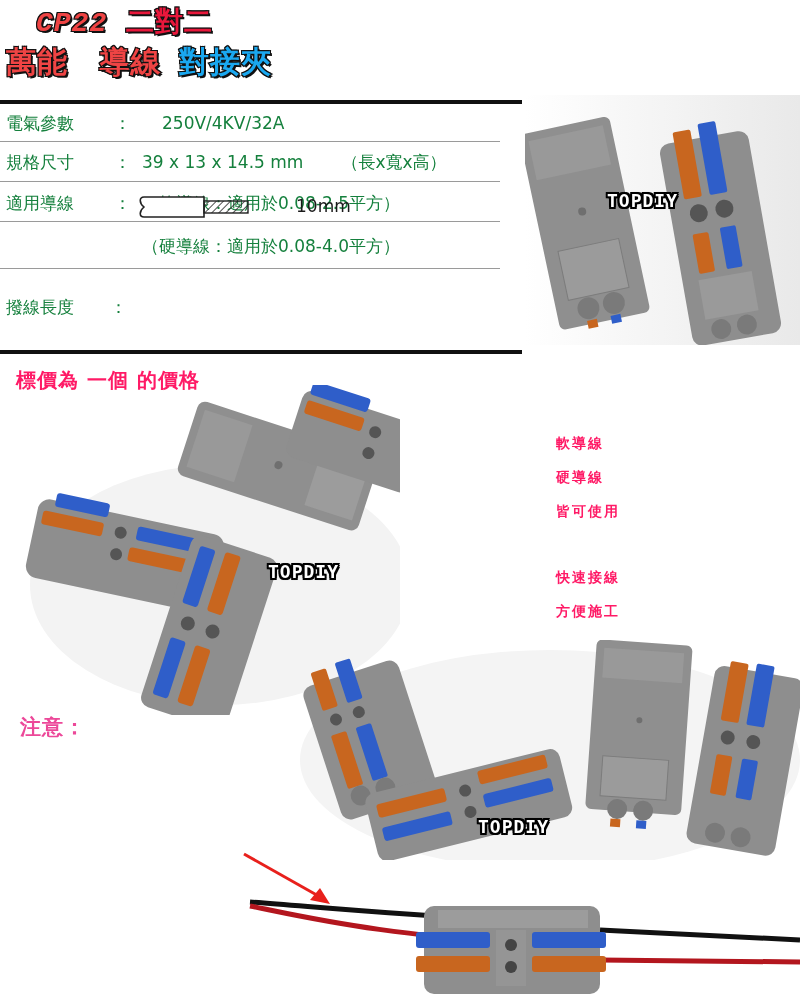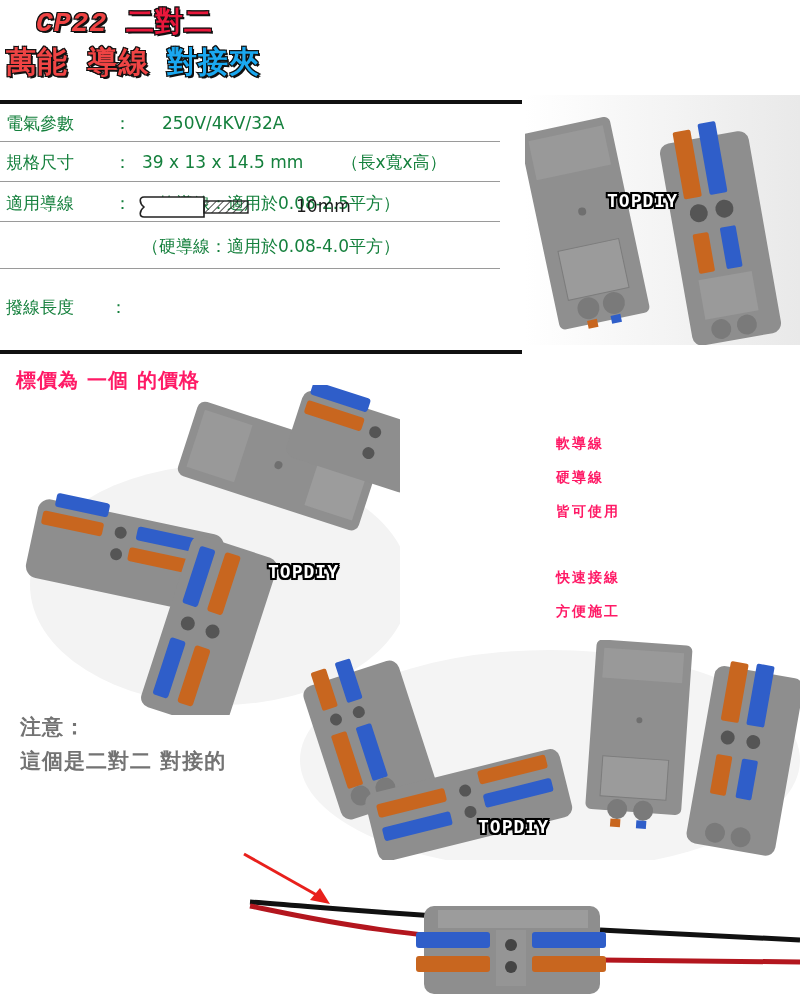--- a/index.html
+++ b/index.html
@@ -25,36 +25,36 @@
   .spec-colon { display: inline-block; width: 28px; }
   .spec-val { display: inline-block; }
   .spec-note { display: inline-block; margin-left: 38px; }
 
   .strip-icon { position: absolute; left: 138px; top: 196px; width: 122px; height: 26px; }
   .strip-val { position: absolute; left: 272px; top: 197px; font-size: 17px; color: #1a1a1a; }
 
   
   .promo { position: absolute; font-weight: bold; color: #ff1a66; font-size: 20px; line-height: 30px; letter-spacing: 1px; white-space: nowrap; }
   .promo-right { position: absolute; font-weight: bold; color: #ff1a66; font-size: 14px; line-height: 34px; letter-spacing: 2px; white-space: nowrap; }
-  .note-blue { position: absolute; font-weight: bold; color: #737373; font-size: 21px; line-height: 34px; letter-spacing: 1px; white-space: nowrap; }
+  .note-blue { position: absolute; font-weight: bold; color: #ec4899; font-size: 21px; line-height: 34px; letter-spacing: 1px; white-space: nowrap; }
 
   
   .wm { position: absolute; font-family: "DejaVu Sans Mono", monospace; font-weight: bold; font-size: 18px; color: #fff; letter-spacing: 1px;
         text-shadow: 0 0 2px #000, 0 0 3px #000, 2px 0 0 #000, -2px 0 0 #000, 0 2px 0 #000, 0 -2px 0 #000, 2px 2px 0 #000, -2px -2px 0 #000, 2px -2px 0 #000, -2px 2px 0 #000; }
 </style>
 </head>
 <body>
 
 <div class="title-line" style="left:36px; top:2px; font-size:28px; line-height:40px;">
   <span class="t-outline t-yellow" style="font-style:italic;">CP22</span>
   <span class="t-outline t-red" style="margin-left:8px;">二對二</span>
 </div>
 <div class="title-line" style="left:6px; top:40px; font-size:30px; line-height:44px;">
   <span class="t-outline t-yellow">萬能</span>
-  <span class="t-outline t-yellow" style="margin-left:8px;">導線</span>
+  <span class="t-outline t-yellow" style="margin-left:20px;">導線</span>
   <span class="t-outline t-cyan" style="margin-left:6px;margin-top:44px;">對接夾</span>
 </div>
 
 <div class="spec">
   <div class="spec-top"></div>
 
   <div class="spec-row" style="top:12px;">
     <span class="spec-label">電氣參數</span><span class="spec-colon">：</span><span class="spec-val" style="margin-left:20px;">250V/4KV/32A</span>
   </div>
   <div class="spec-rule" style="top:41px;"></div>
@@ -231,21 +231,20 @@
       <rect x="442" y="118" width="16" height="40" rx="2" fill="#2f5ec9"></rect>
       <circle cx="428" cy="196" r="10" fill="#7a7a7a"></circle>
       <circle cx="454" cy="196" r="10" fill="#7a7a7a"></circle>
     </g>
   </svg>
   <div class="wm" style="left:178px; top:176px;">TOPDIY</div>
 </div>
 
 <div class="note-blue" style="left:20px; top:710px;">
   <div>注意：</div>
-  <div>這個是二對二 對接的</div>
 </div>
 
 <div class="abs" style="left:230px; top:840px; width:570px; height:160px;">
   <svg width="570" height="160" viewBox="0 0 570 160">
     <defs>
       <linearGradient id="wirefade" x1="0" x2="1">
         <stop offset="0" stop-color="#fff" stop-opacity="1"></stop>
         <stop offset="0.12" stop-color="#fff" stop-opacity="0"></stop>
       </linearGradient>
     </defs>

